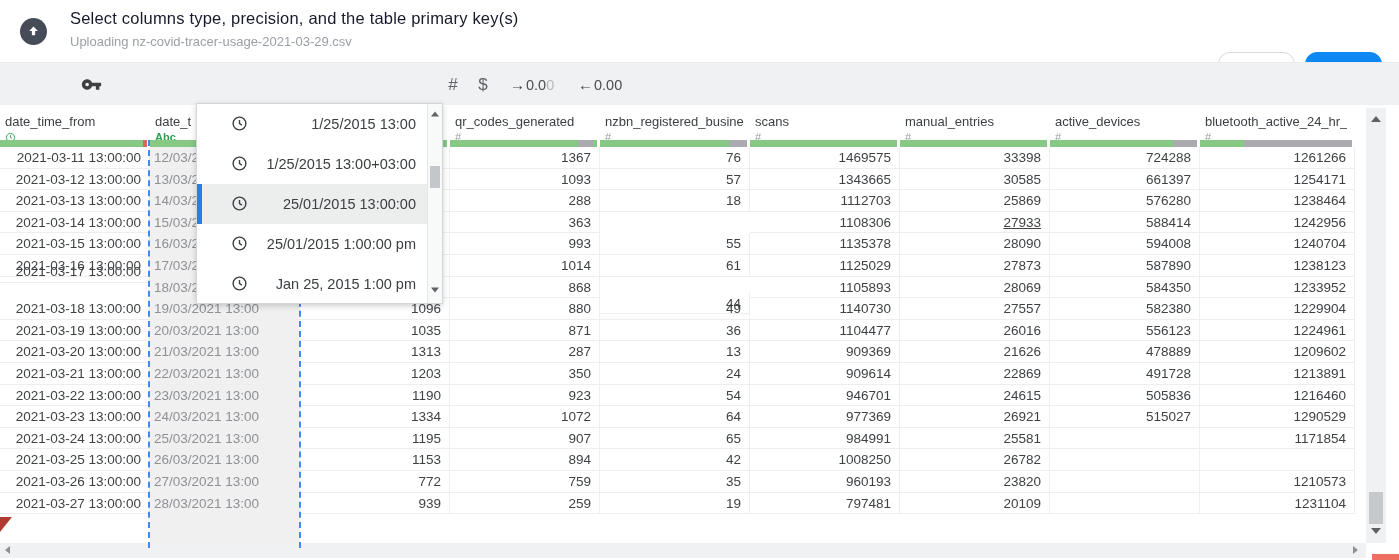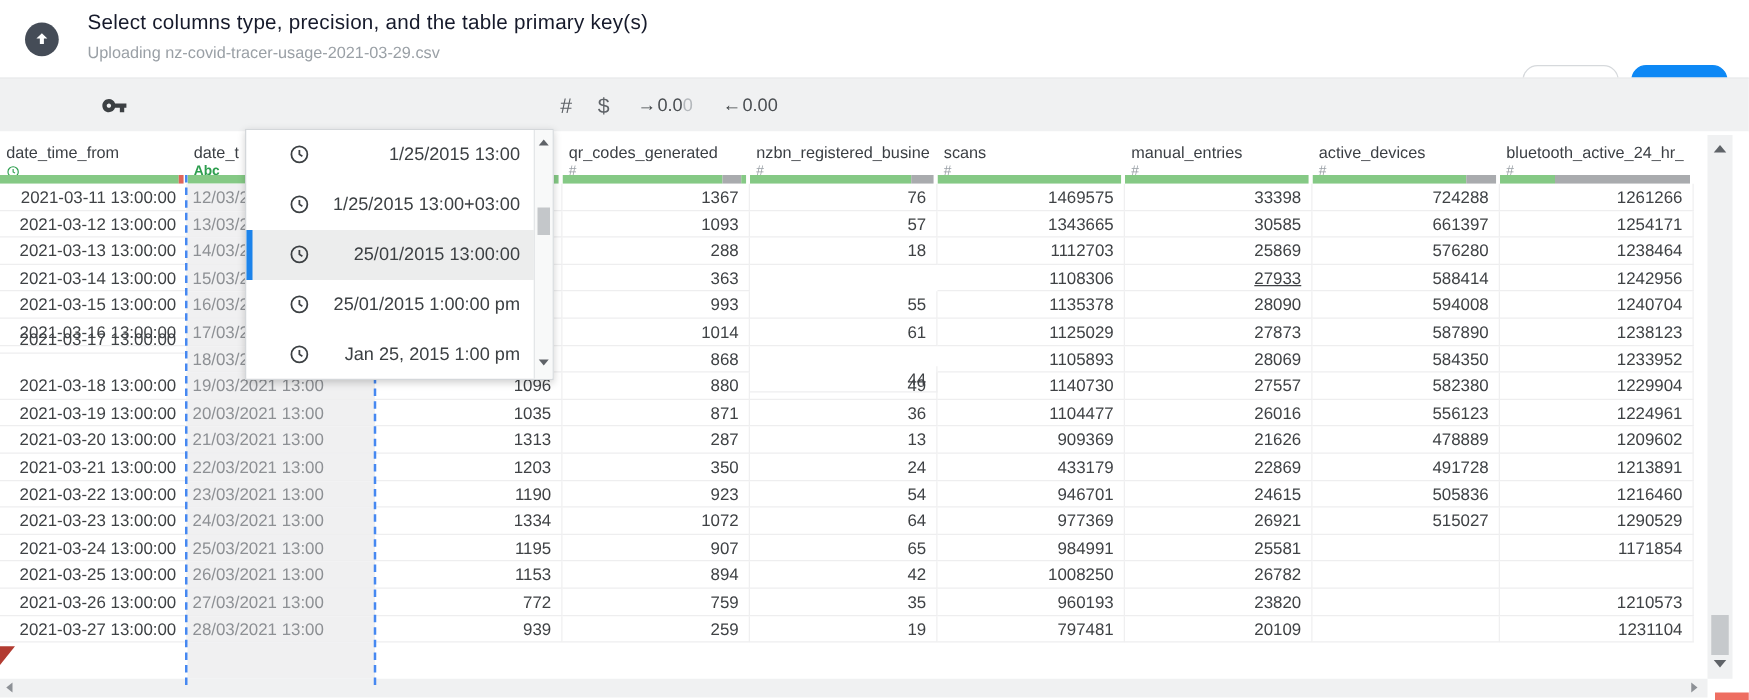--- a/index.html
+++ b/index.html
@@ -290,21 +290,21 @@
         <div class="cell right" style="top: 42px;">1469575</div>
         <div class="cell right" style="top: 63.6px;">1343665</div>
         <div class="cell right" style="top: 85.2px;">1112703</div>
         <div class="cell right" style="top: 106.8px;">1108306</div>
         <div class="cell right" style="top: 128.4px;">1135378</div>
         <div class="cell right" style="top: 150px;">1125029</div>
         <div class="cell right" style="top: 171.6px;">1105893</div>
         <div class="cell right" style="top: 193.2px;">1140730</div>
         <div class="cell right" style="top: 214.8px;">1104477</div>
         <div class="cell right" style="top: 236.4px;">909369</div>
-        <div class="cell right" style="top: 258px;">433179</div>
+        <div class="cell right" style="top: 258px;">909614</div>
         <div class="cell right" style="top: 279.6px;">946701</div>
         <div class="cell right" style="top: 301.2px;">977369</div>
         <div class="cell right" style="top: 322.8px;">984991</div>
         <div class="cell right" style="top: 344.4px;">1008250</div>
         <div class="cell right" style="top: 366px;">960193</div>
         <div class="cell right" style="top: 387.6px;">797481</div>
       </div>
       <div class="col" style="left: 900px; width: 150px;">
         <div class="col-name">manual_entries</div>
         <div class="col-type type-gray">#</div>

